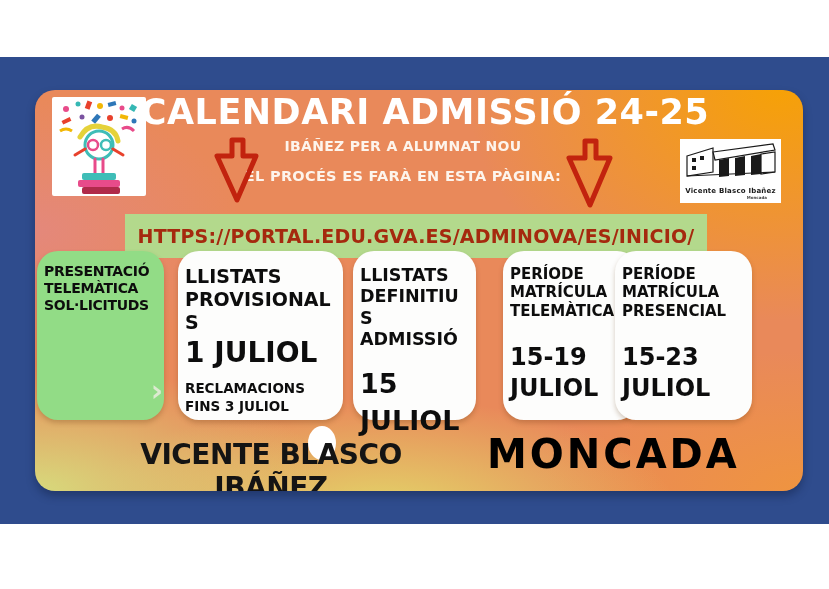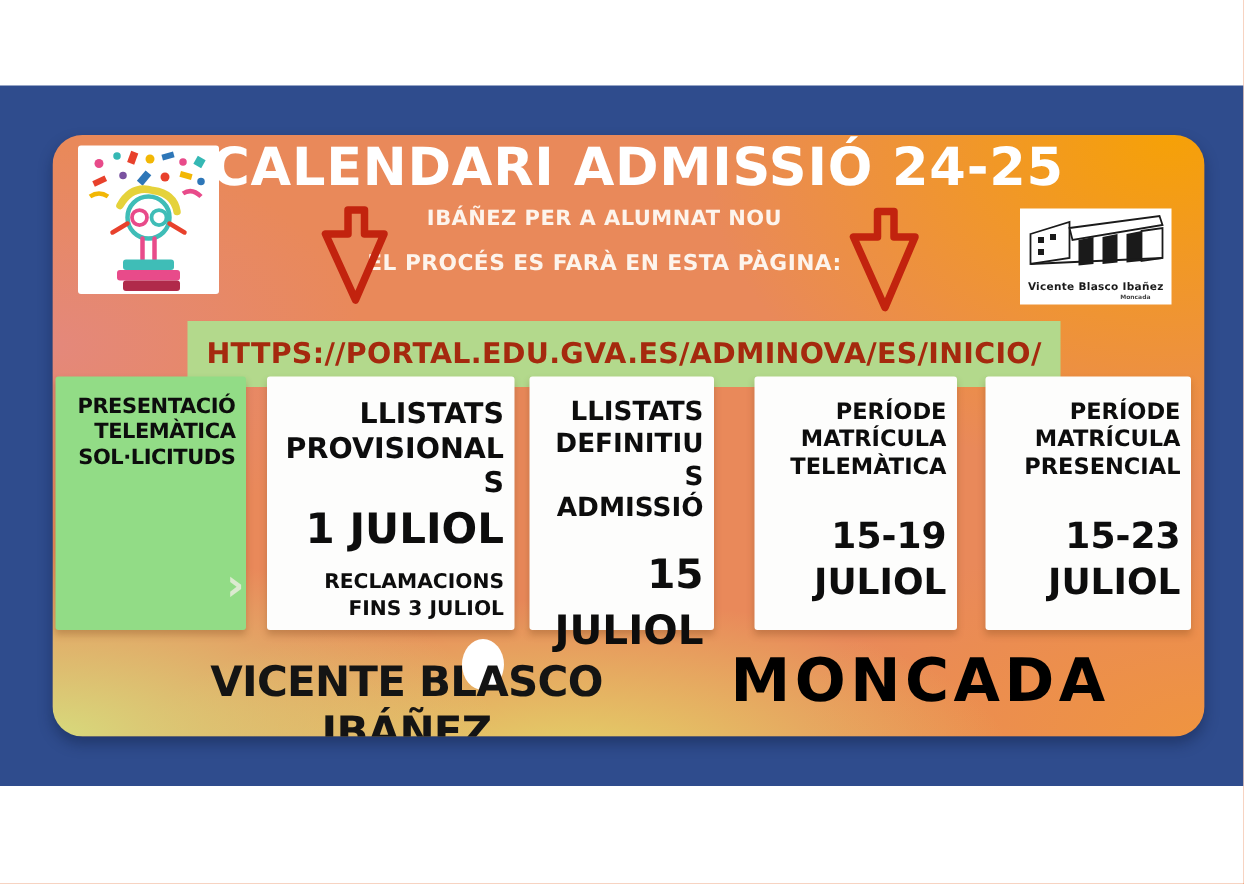--- a/index.html
+++ b/index.html
@@ -31,30 +31,30 @@
   .arrow.left { left:175px; top:46px; width:54px; height:70px; }
   .arrow.right { left:527px; top:47px; width:56px; height:74px; }
   .kid-box { position:absolute; left:17px; top:7px; width:94px; height:99px; background:#ffffff; border-radius:2px; }
   .school-box { position:absolute; left:645px; top:49px; width:101px; height:64px; background:#ffffff;
     display:flex; flex-direction:column; align-items:center; justify-content:flex-start; padding-top:3px; }
   .school-caption { font-size:7px; font-weight:bold; color:#1a1a1a; letter-spacing:0.2px; margin-top:1px; }
   .school-subcaption { font-size:4px; font-weight:bold; color:#444; align-self:flex-end; margin-right:14px; }
   .url-bar { position:absolute; left:90px; top:124px; width:582px; height:44px; background:#b3d98c;
     display:flex; align-items:center; justify-content:center; }
   .url-text { font-size:19px; font-weight:800; color:#a5290e; letter-spacing:0.2px; white-space:nowrap; }
-  .card { position:absolute; top:161px; height:169px; background:#fdfdfc; border-radius:2px;
-    box-shadow:0 3px 5px rgba(90,50,10,0.25); color:#0d0d0d; text-align:right; padding:14px 7px 6px 7px; }
+  .card { position:absolute; top:161px; height:169px; background:#fdfdfc; border-radius:21px;
+    box-shadow:0 3px 5px rgba(90,50,10,0.25); color:#0d0d0d; text-align:left; padding:14px 7px 6px 7px; }
   .card .heading { font-weight:800; line-height:1.22; overflow-wrap:break-word; }
   .card .dates { font-weight:800; }
   .card .dates span { display:block; }
   .card-1 { left:2px;   width:127px; background:#92dc86; padding-top:12px; }
   .card-2 { left:143px; width:165px; }
   .card-3 { left:318px; width:123px; }
   .card-4 { left:468px; width:135px; }
-  .card-5 { left:622px; width:137px; }
+  .card-5 { left:580px; width:137px; }
   .card-1 .heading { font-size:14px; letter-spacing:-0.3px; }
   .card-1 .dates { font-size:22px; line-height:1.3; margin-top:14px; }
   .card-2 .heading { font-size:19px; }
   .card-2 .dates { font-size:28px; line-height:1.15; margin-top:2px; }
   .card-2 .note { font-size:13.5px; font-weight:800; line-height:1.35; margin-top:10px; }
   .card-3 .heading { font-size:17.5px; }
   .card-3 .dates { font-size:27px; line-height:1.35; margin-top:16px; }
   .card-4 .heading, .card-5 .heading { font-size:15px; }
   .card-4 .dates, .card-5 .dates { font-size:24px; line-height:1.3; margin-top:22px; }
   .next-chevron { position:absolute; right:1px; bottom:14px; font-size:30px; font-weight:bold;

